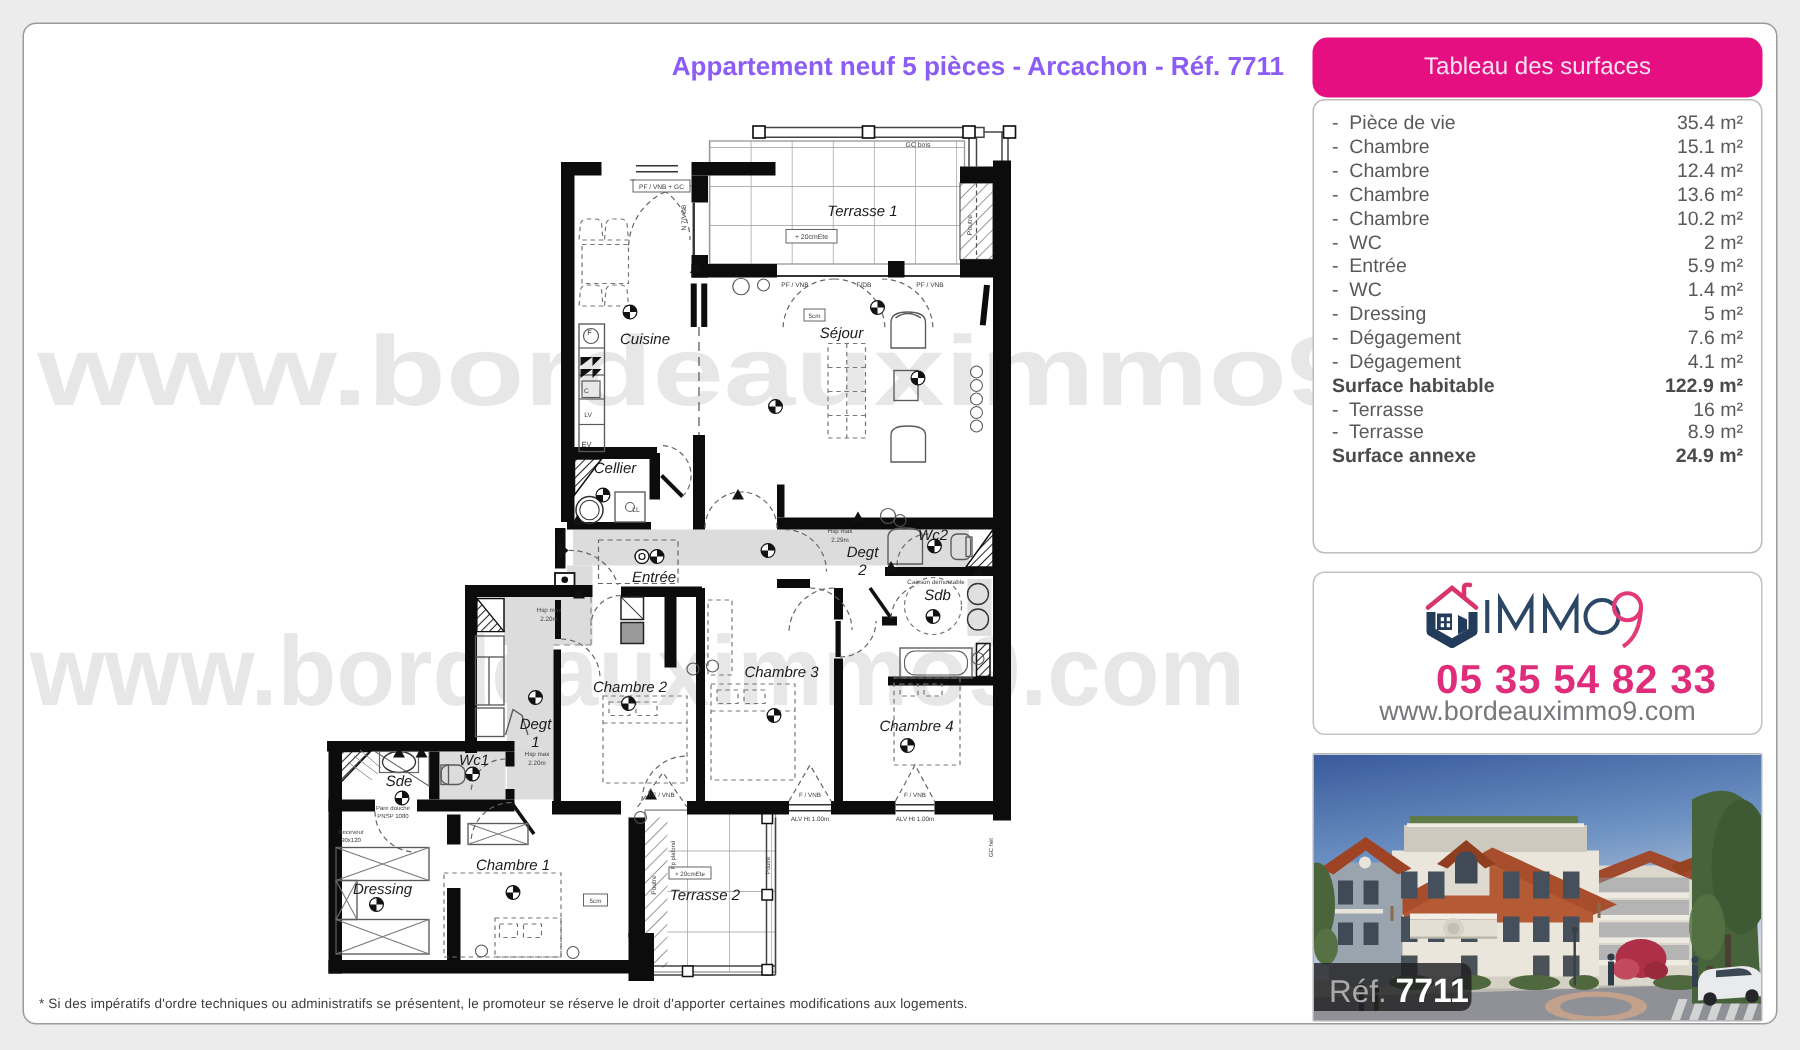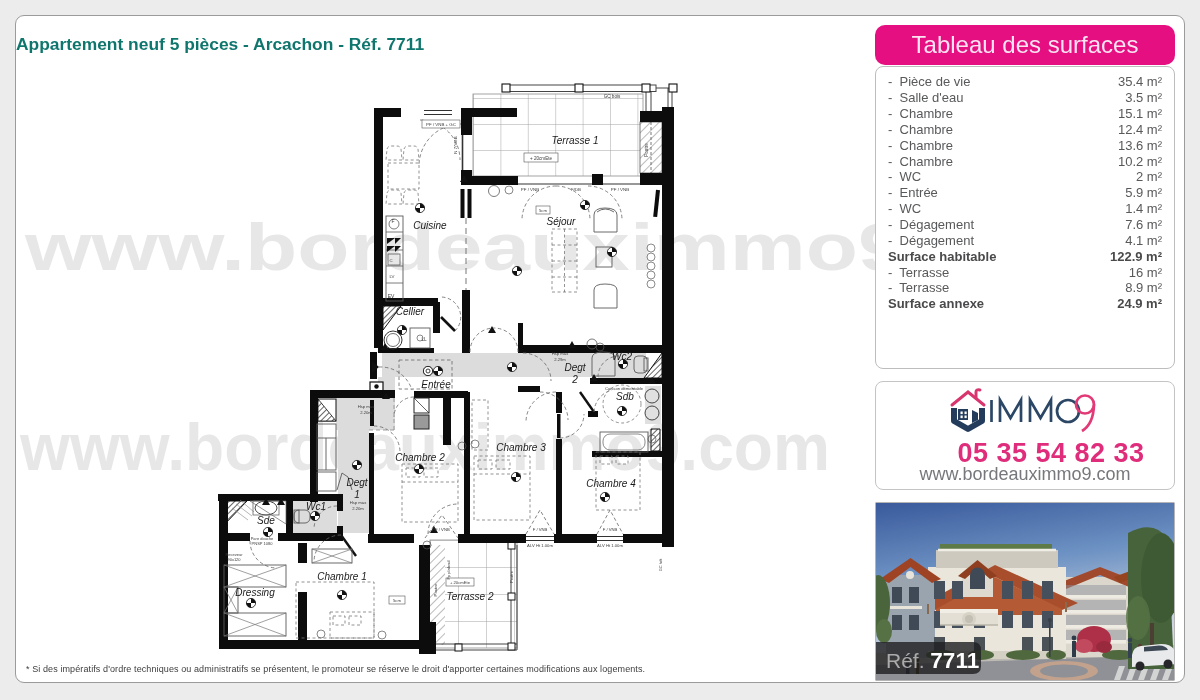--- a/index.html
+++ b/index.html
@@ -1,27 +1,27 @@
 <!DOCTYPE html>
 <html><head>
 <meta charset="utf-8">
 <style>
   html,body{margin:0;padding:0;width:1200px;height:700px;overflow:hidden;
     background:#ececec;font-family:"Liberation Sans",sans-serif;}
   .abs{position:absolute;}
   
   .card{position:absolute;left:15px;top:15px;width:1168px;height:666px;
     background:#ffffff;border:1px solid #9b9b9b;border-radius:9px;}
-  .title{position:absolute;left:16px;top:34px;width:840px;text-align:left;
-    color:#0f766e;font-size:17.4px;font-weight:bold;letter-spacing:0px;}
+  .title{position:absolute;left:16px;top:34px;width:840px;text-align:right;
+    color:#8b5cf6;font-size:17.4px;font-weight:bold;letter-spacing:0px;}
   .disclaimer{position:absolute;left:26px;top:664px;width:900px;
     color:#3d3d3d;font-size:9px;letter-spacing:0.1px;}
   
   .sb-head{position:absolute;left:875px;top:25px;width:300px;height:40px;
-    background:#e50f82;border-radius:10px;color:#fbe3f1;font-size:24px;
+    background:#e50f82;border-radius:10px;color:#fbe3f1;font-size:16px;
     display:flex;align-items:center;justify-content:center;}
   .sb-list{position:absolute;left:875px;top:66px;width:300px;height:303px;
     background:#fff;border:1px solid #bdbdbd;border-radius:8px;box-sizing:border-box;
     padding:7px 12px 0 12px;}
   .row{height:15.85px;display:flex;justify-content:space-between;
     font-size:13px;color:#58595b;align-items:center;}
   .row .lab{white-space:pre;}
   .row.b{font-weight:bold;color:#4a4a4c;gap:34px;}
   .sb-logo{position:absolute;left:875px;top:381px;width:300px;height:109px;
     background:#fff;border:1px solid #c4c4c4;border-radius:8px;box-sizing:border-box;}
@@ -529,24 +529,20 @@
 <div class="disclaimer">* Si des impératifs d'ordre techniques ou administratifs se présentent, le promoteur se réserve le droit d'apporter certaines modifications aux logements.</div>
 
 <div class="sb-head">Tableau des surfaces</div>
 
 <div class="sb-list">
   <div class="row">
       <span class="lab">-  Pièce de vie</span>
       <span>35.4 m²</span>
     </div>
   <div class="row">
-      <span class="lab">-  Salle d'eau</span>
-      <span>3.5 m²</span>
-    </div>
-  <div class="row">
       <span class="lab">-  Chambre</span>
       <span>15.1 m²</span>
     </div>
   <div class="row">
       <span class="lab">-  Chambre</span>
       <span>12.4 m²</span>
     </div>
   <div class="row">
       <span class="lab">-  Chambre</span>
       <span>13.6 m²</span>
@@ -559,20 +555,24 @@
       <span class="lab">-  WC</span>
       <span>2 m²</span>
     </div>
   <div class="row">
       <span class="lab">-  Entrée</span>
       <span>5.9 m²</span>
     </div>
   <div class="row">
       <span class="lab">-  WC</span>
       <span>1.4 m²</span>
+    </div>
+  <div class="row">
+      <span class="lab">-  Dressing</span>
+      <span>5 m²</span>
     </div>
   <div class="row">
       <span class="lab">-  Dégagement</span>
       <span>7.6 m²</span>
     </div>
   <div class="row">
       <span class="lab">-  Dégagement</span>
       <span>4.1 m²</span>
     </div>
   <div class="row b">

